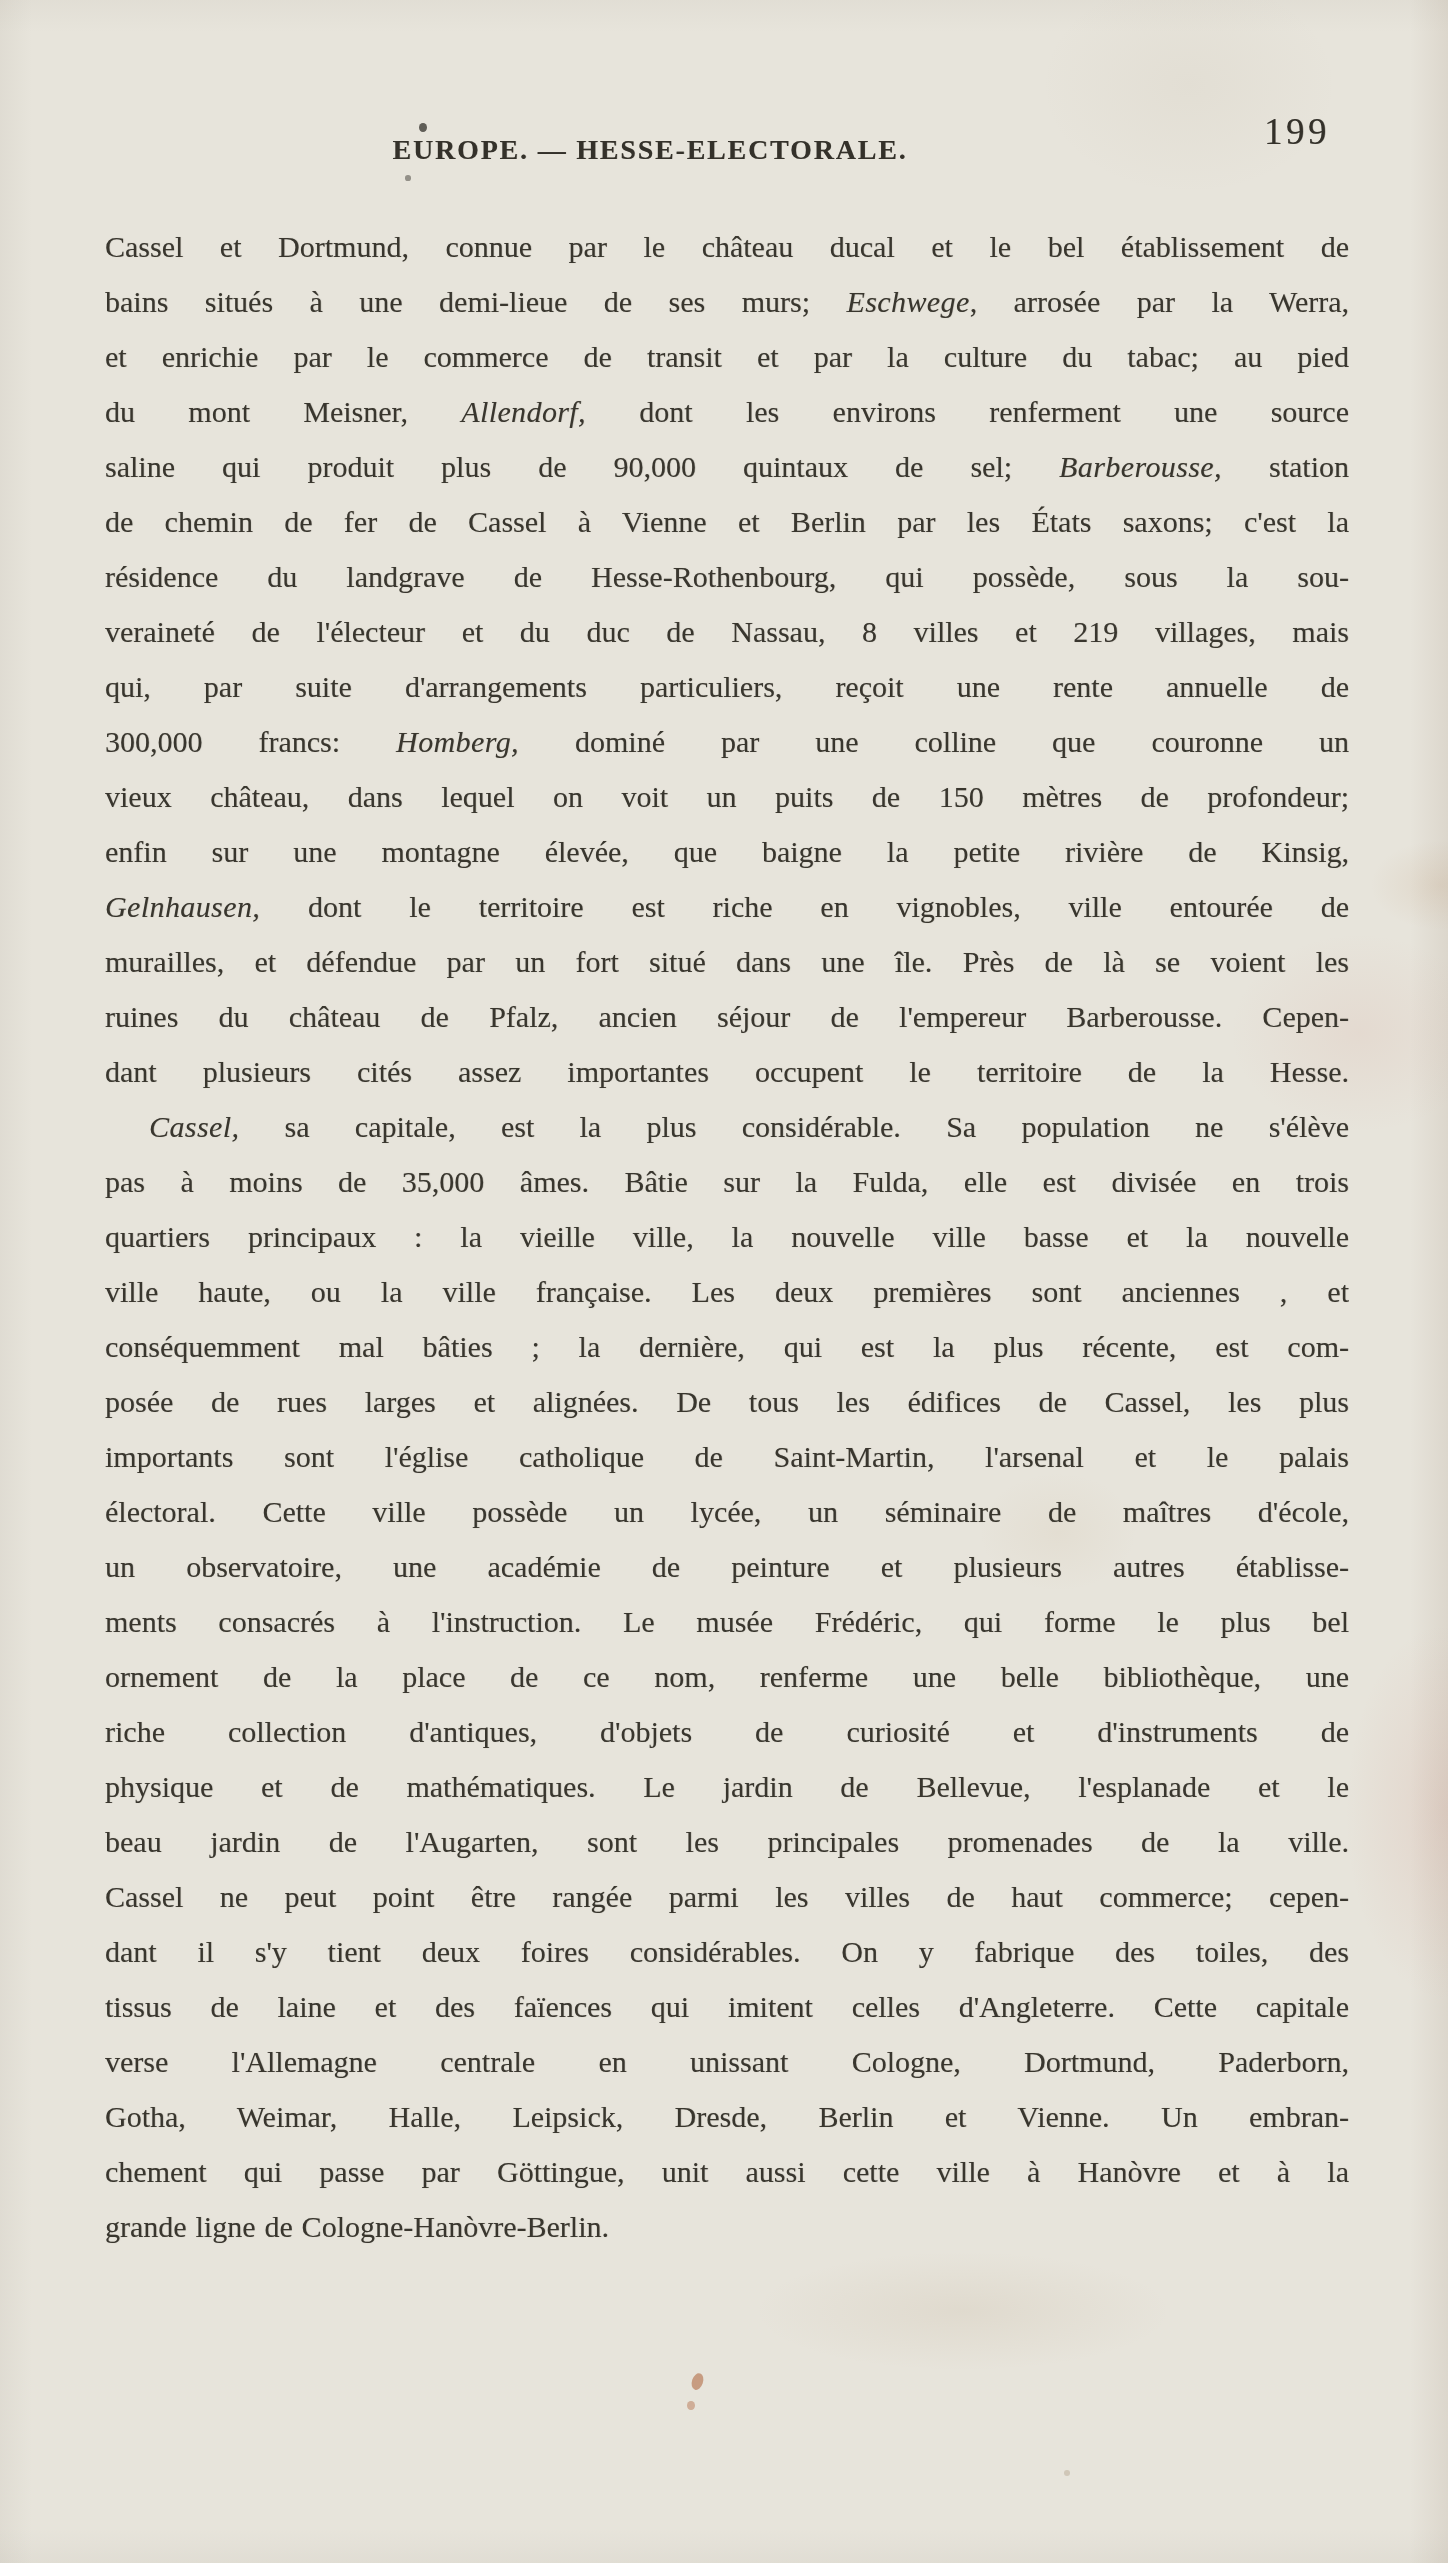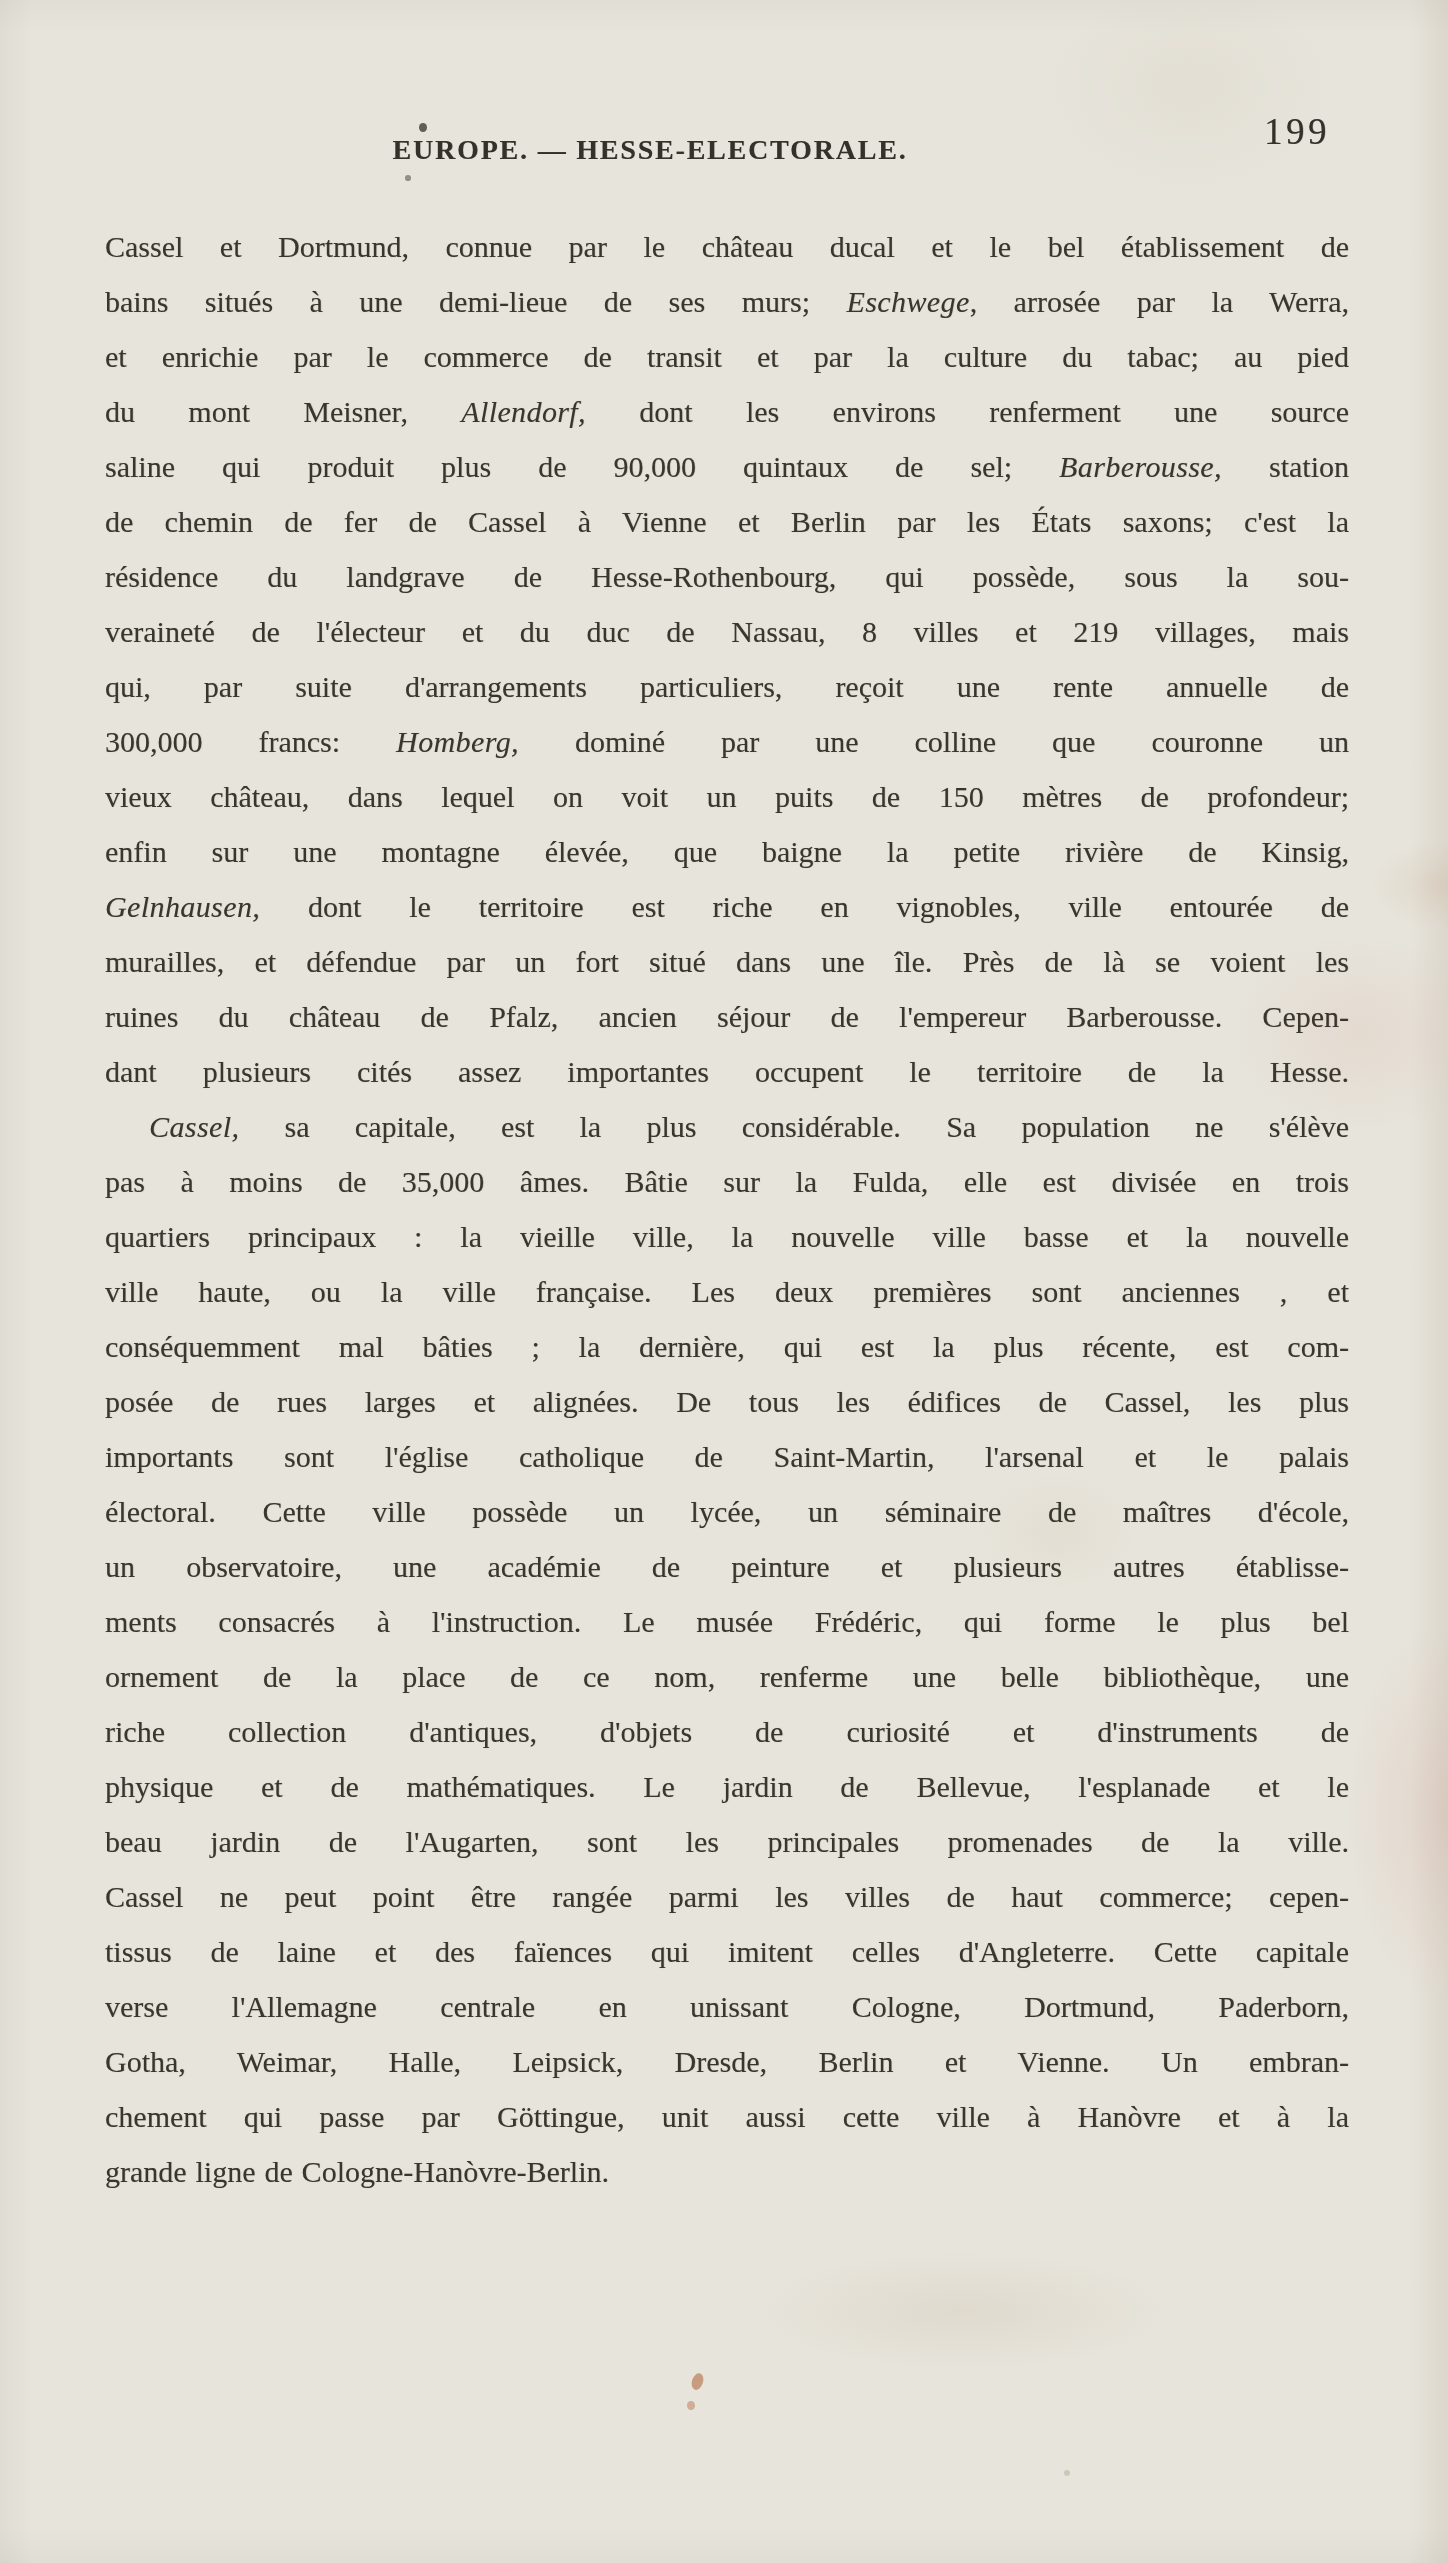--- a/index.html
+++ b/index.html
@@ -118,20 +118,21 @@
         <div class="line"><span>posée de rues larges et alignées. De tous les édifices de Cassel, les plus</span></div>
         <div class="line"><span>importants sont l'église catholique de Saint-Martin, l'arsenal et le palais</span></div>
         <div class="line"><span>électoral. Cette ville possède un lycée, un séminaire de maîtres d'école,</span></div>
         <div class="line"><span>un observatoire, une académie de peinture et plusieurs autres établisse-</span></div>
         <div class="line"><span>ments consacrés à l'instruction. Le musée Frédéric, qui forme le plus bel</span></div>
         <div class="line"><span>ornement de la place de ce nom, renferme une belle bibliothèque, une</span></div>
         <div class="line"><span>riche collection d'antiques, d'objets de curiosité et d'instruments de</span></div>
         <div class="line"><span>physique et de mathématiques. Le jardin de Bellevue, l'esplanade et le</span></div>
         <div class="line"><span>beau jardin de l'Augarten, sont les principales promenades de la ville.</span></div>
         <div class="line"><span>Cassel ne peut point être rangée parmi les villes de haut commerce; cepen-</span></div>
+        <div class="line"><span>dant il s'y tient deux foires considérables. On y fabrique des toiles, des</span></div>
         <div class="line"><span>tissus de laine et des faïences qui imitent celles d'Angleterre. Cette capitale</span></div>
         <div class="line"><span>verse l'Allemagne centrale en unissant Cologne, Dortmund, Paderborn,</span></div>
         <div class="line"><span>Gotha, Weimar, Halle, Leipsick, Dresde, Berlin et Vienne. Un embran-</span></div>
         <div class="line"><span>chement qui passe par Göttingue, unit aussi cette ville à Hanòvre et à la</span></div>
         <div class="line flush"><span>grande ligne de Cologne-Hanòvre-Berlin.</span></div>
       </div>
     </div>
 
   <div class="speck speck-a"></div>
   <div class="speck speck-b"></div>

